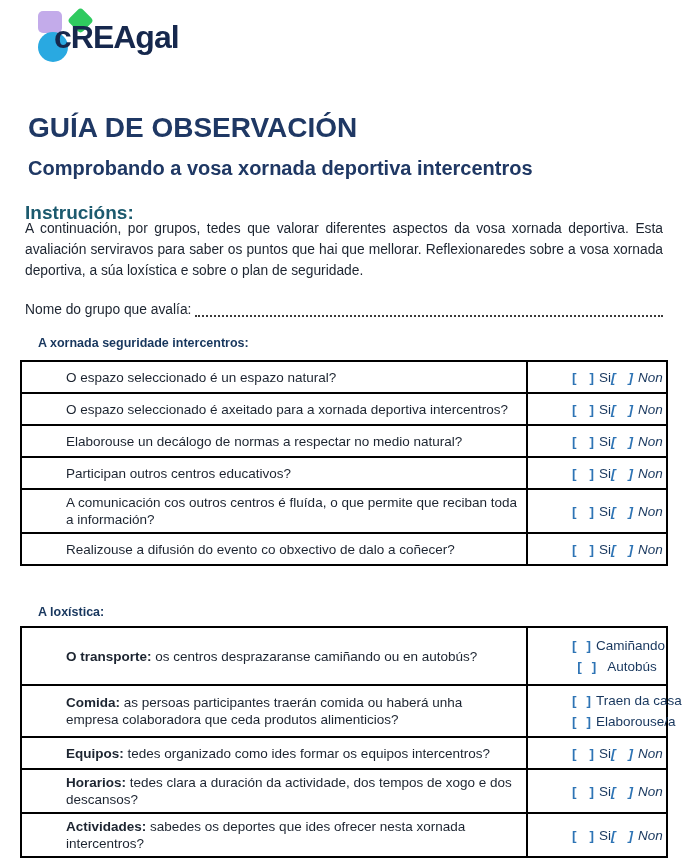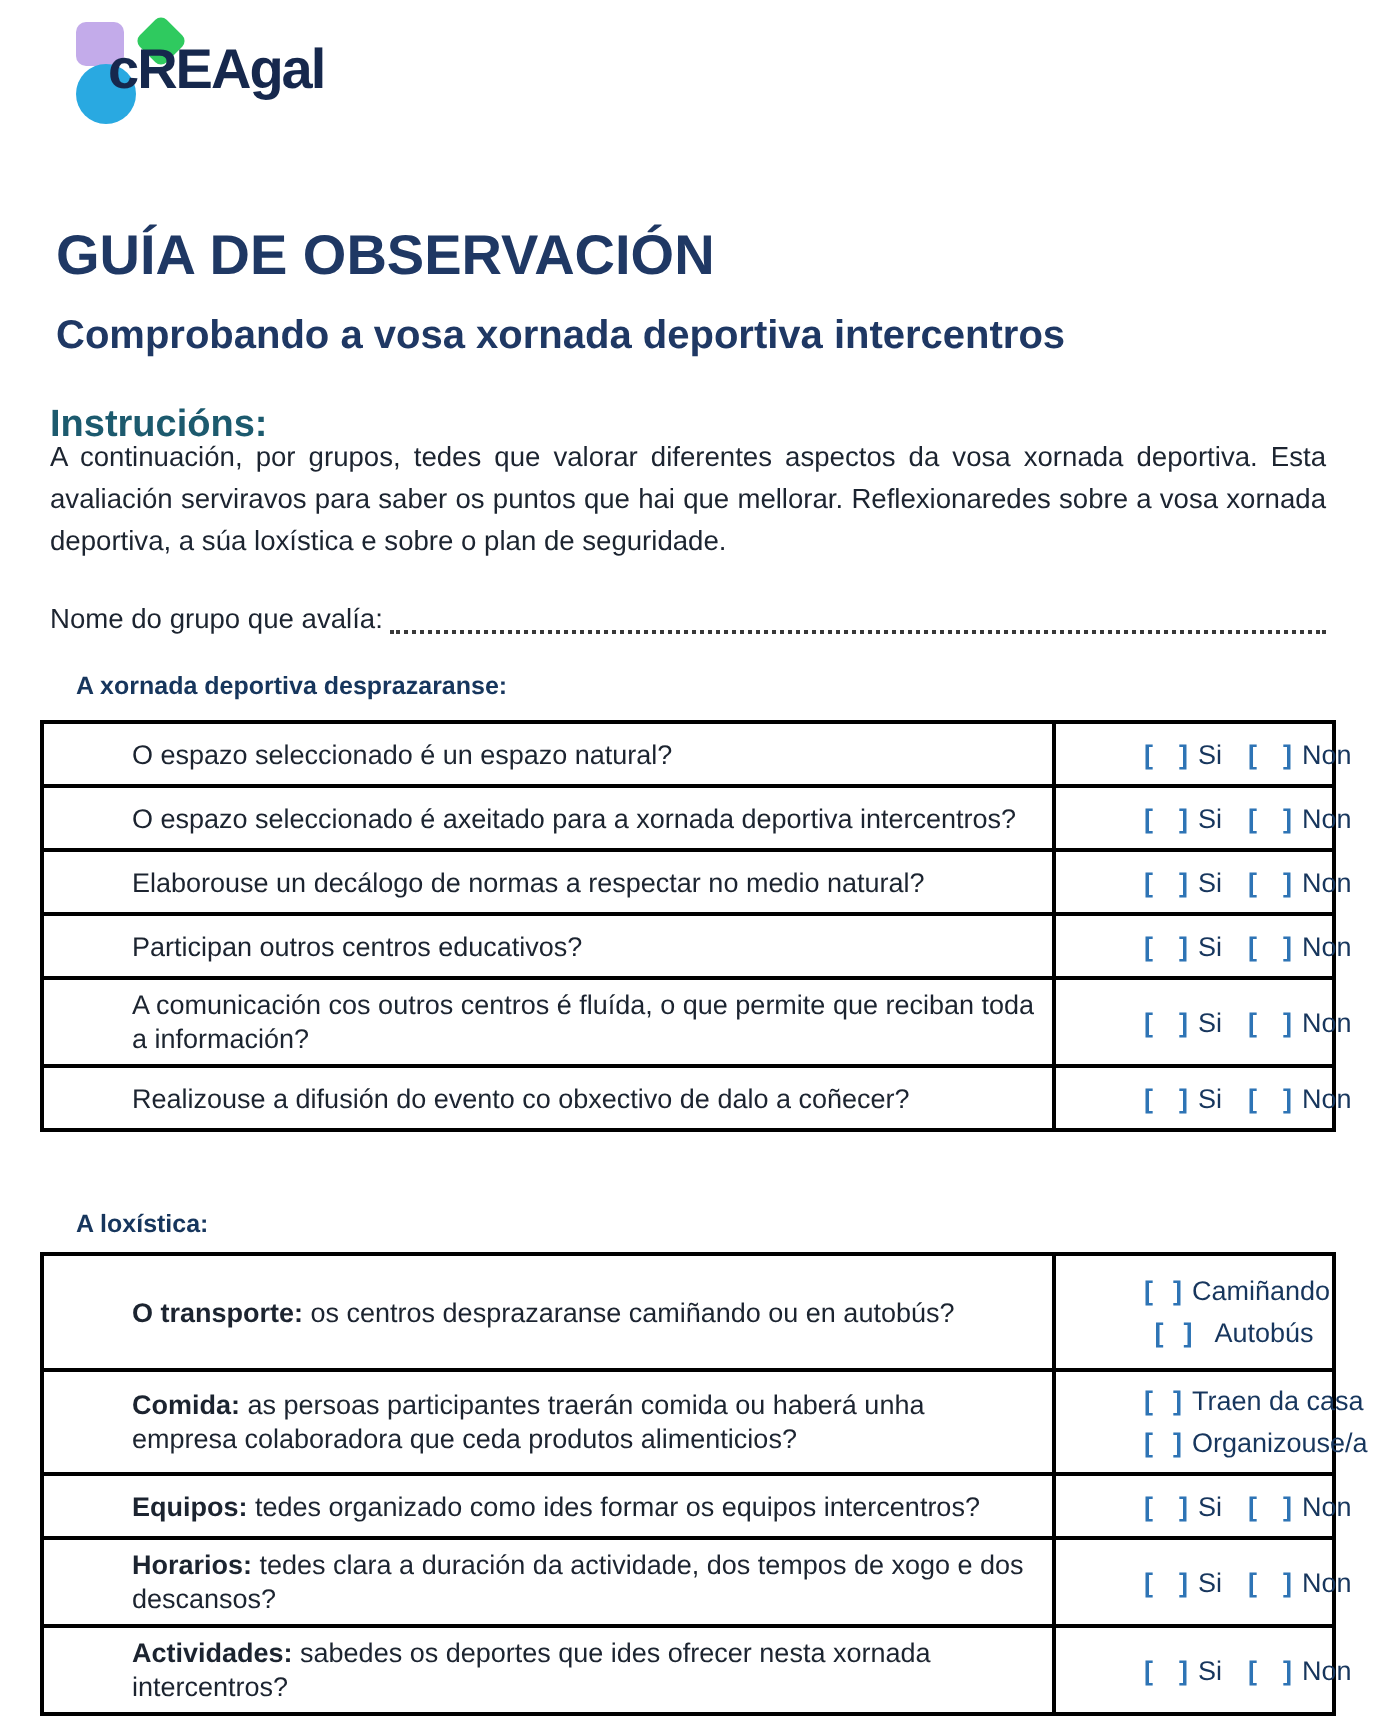--- a/index.html
+++ b/index.html
@@ -13,21 +13,21 @@
   body{
     width:687px; height:865px; position:relative; overflow:hidden;
     font-family:"Liberation Sans", sans-serif; color:var(--body-text);
   }
   
   .logo{position:absolute; left:38px; top:8px; width:200px; height:56px;}
   .logo .sq{position:absolute; left:0; top:3px; width:24px; height:22px; border-radius:5px; background:var(--logo-purple);}
   .logo .dia{position:absolute; left:33px; top:3px; width:19px; height:19px; border-radius:4px; background:var(--logo-green); transform:rotate(45deg);}
   .logo .cir{position:absolute; left:0; top:24px; width:30px; height:30px; border-radius:50%; background:var(--logo-blue);}
   .logo .logo-txt{
-    position:absolute; left:16px; top:13px; font-size:28px; font-weight:bold;
+    position:absolute; left:16px; top:13px; font-size:32px; font-weight:bold;
     letter-spacing:-1px; color:var(--logo-text); line-height:1;
   }
   
   .page-title{position:absolute; left:28px; top:112px; font-size:28px; font-weight:bold; color:var(--title-navy); letter-spacing:0;}
   .page-subtitle{position:absolute; left:28px; top:157px; font-size:20px; font-weight:bold; color:var(--title-navy);}
   .instr-heading{position:absolute; left:25px; top:202px; font-size:19px; font-weight:bold; color:var(--instructions-teal);}
   .instr-body{
     position:absolute; left:25px; top:218px; width:638px;
     font-size:13.8px; line-height:21px; text-align:justify; color:var(--body-text);
   }
@@ -45,21 +45,21 @@
   table.qtable{border-collapse:collapse; width:648px; table-layout:fixed;}
   table.qtable td{border:2px solid var(--table-border); vertical-align:middle;padding-left:44px;}
   td.qcell{padding:4px 8px 4px 7px; font-size:13.5px; color:var(--body-text); line-height:17px;}
   td.qcell b{font-weight:bold;}
   td.acell{width:140px; text-align:center; padding:3px 4px; font-size:13.5px; white-space:nowrap;}
   tr.inline td{height:32px;}
   tr.stacked.r0 td{height:58px;}
   tr.stacked.r1 td{height:52px;}
   tr.stacked td.acell{line-height:21px;}
   .checkbox-opt{display:inline-block; color:var(--option-text);}
-  .checkbox-opt + .checkbox-opt{margin-left:13px;}
+  .checkbox-opt + .checkbox-opt{font-style:italic;}
   .br{color:var(--bracket-blue); font-weight:bold;}
   .gap{display:inline-block; width:13px;}
   .gap.narrow{width:10px;}
   .opt-sp{display:inline-block; width:5px;}
   .opt-sp.wide{width:11px;}
   .stackline{display:block;text-align:center;}
 </style>
 </head>
 <body>
 
@@ -75,21 +75,21 @@
 
 <div class="instr-heading">Instrucións:</div>
 <div class="instr-body">A continuación, por grupos, tedes que valorar diferentes aspectos da vosa xornada deportiva. Esta avaliación serviravos para saber os puntos que hai que mellorar. Reflexionaredes sobre a vosa xornada deportiva, a súa loxística e sobre o plan de seguridade.</div>
 
 <div class="name-row">
   <span class="lbl">Nome do grupo que avalía:</span>
   <span class="fill"></span>
 </div>
 
 <div class="section s1">
-  <div class="section-label">A xornada deportiva desprazaranse:</div>
+  <div class="section-label">A xornada seguridade intercentros:</div>
   <table class="qtable">
       <tbody>
         <tr class="inline">
           <td class="qcell">O espazo seleccionado é un espazo natural?</td>
           <td class="acell"><span class="checkbox-opt"><span class="br">[</span><span class="gap"></span><span class="br">]</span><span class="opt-sp"></span><span>Si</span></span><span class="checkbox-opt"><span class="br">[</span><span class="gap"></span><span class="br">]</span><span class="opt-sp"></span><span>Non</span></span></td>
         </tr>
         <tr class="inline">
           <td class="qcell">O espazo seleccionado é axeitado para a xornada deportiva intercentros?</td>
           <td class="acell"><span class="checkbox-opt"><span class="br">[</span><span class="gap"></span><span class="br">]</span><span class="opt-sp"></span><span>Si</span></span><span class="checkbox-opt"><span class="br">[</span><span class="gap"></span><span class="br">]</span><span class="opt-sp"></span><span>Non</span></span></td>
         </tr>
@@ -121,21 +121,21 @@
           <td class="qcell"><b>O transporte:</b> os centros desprazaranse camiñando ou en autobús?</td>
           <td class="acell">
             <span class="stackline"><span class="checkbox-opt"><span class="br">[</span><span class="gap narrow"></span><span class="br">]</span><span class="opt-sp"></span><span>Camiñando</span></span></span>
             <span class="stackline"><span class="checkbox-opt"><span class="br">[</span><span class="gap narrow"></span><span class="br">]</span><span class="opt-sp wide"></span><span>Autobús</span></span></span>
           </td>
         </tr>
         <tr class="stacked r1">
           <td class="qcell"><b>Comida:</b> as persoas participantes traerán comida ou haberá unha empresa colaboradora que ceda produtos alimenticios?</td>
           <td class="acell">
             <span class="stackline"><span class="checkbox-opt"><span class="br">[</span><span class="gap narrow"></span><span class="br">]</span><span class="opt-sp"></span><span>Traen da casa</span></span></span>
-            <span class="stackline"><span class="checkbox-opt"><span class="br">[</span><span class="gap narrow"></span><span class="br">]</span><span class="opt-sp"></span><span>Organizouse/a</span></span></span>
+            <span class="stackline"><span class="checkbox-opt"><span class="br">[</span><span class="gap narrow"></span><span class="br">]</span><span class="opt-sp"></span><span>Elaborouse/a</span></span></span>
           </td>
         </tr>
         <tr class="inline">
           <td class="qcell"><b>Equipos:</b> tedes organizado como ides formar os equipos intercentros?</td>
           <td class="acell"><span class="checkbox-opt"><span class="br">[</span><span class="gap"></span><span class="br">]</span><span class="opt-sp"></span><span>Si</span></span><span class="checkbox-opt"><span class="br">[</span><span class="gap"></span><span class="br">]</span><span class="opt-sp"></span><span>Non</span></span></td>
         </tr>
         <tr class="inline">
           <td class="qcell"><b>Horarios:</b> tedes clara a duración da actividade, dos tempos de xogo e dos descansos?</td>
           <td class="acell"><span class="checkbox-opt"><span class="br">[</span><span class="gap"></span><span class="br">]</span><span class="opt-sp"></span><span>Si</span></span><span class="checkbox-opt"><span class="br">[</span><span class="gap"></span><span class="br">]</span><span class="opt-sp"></span><span>Non</span></span></td>
         </tr>

